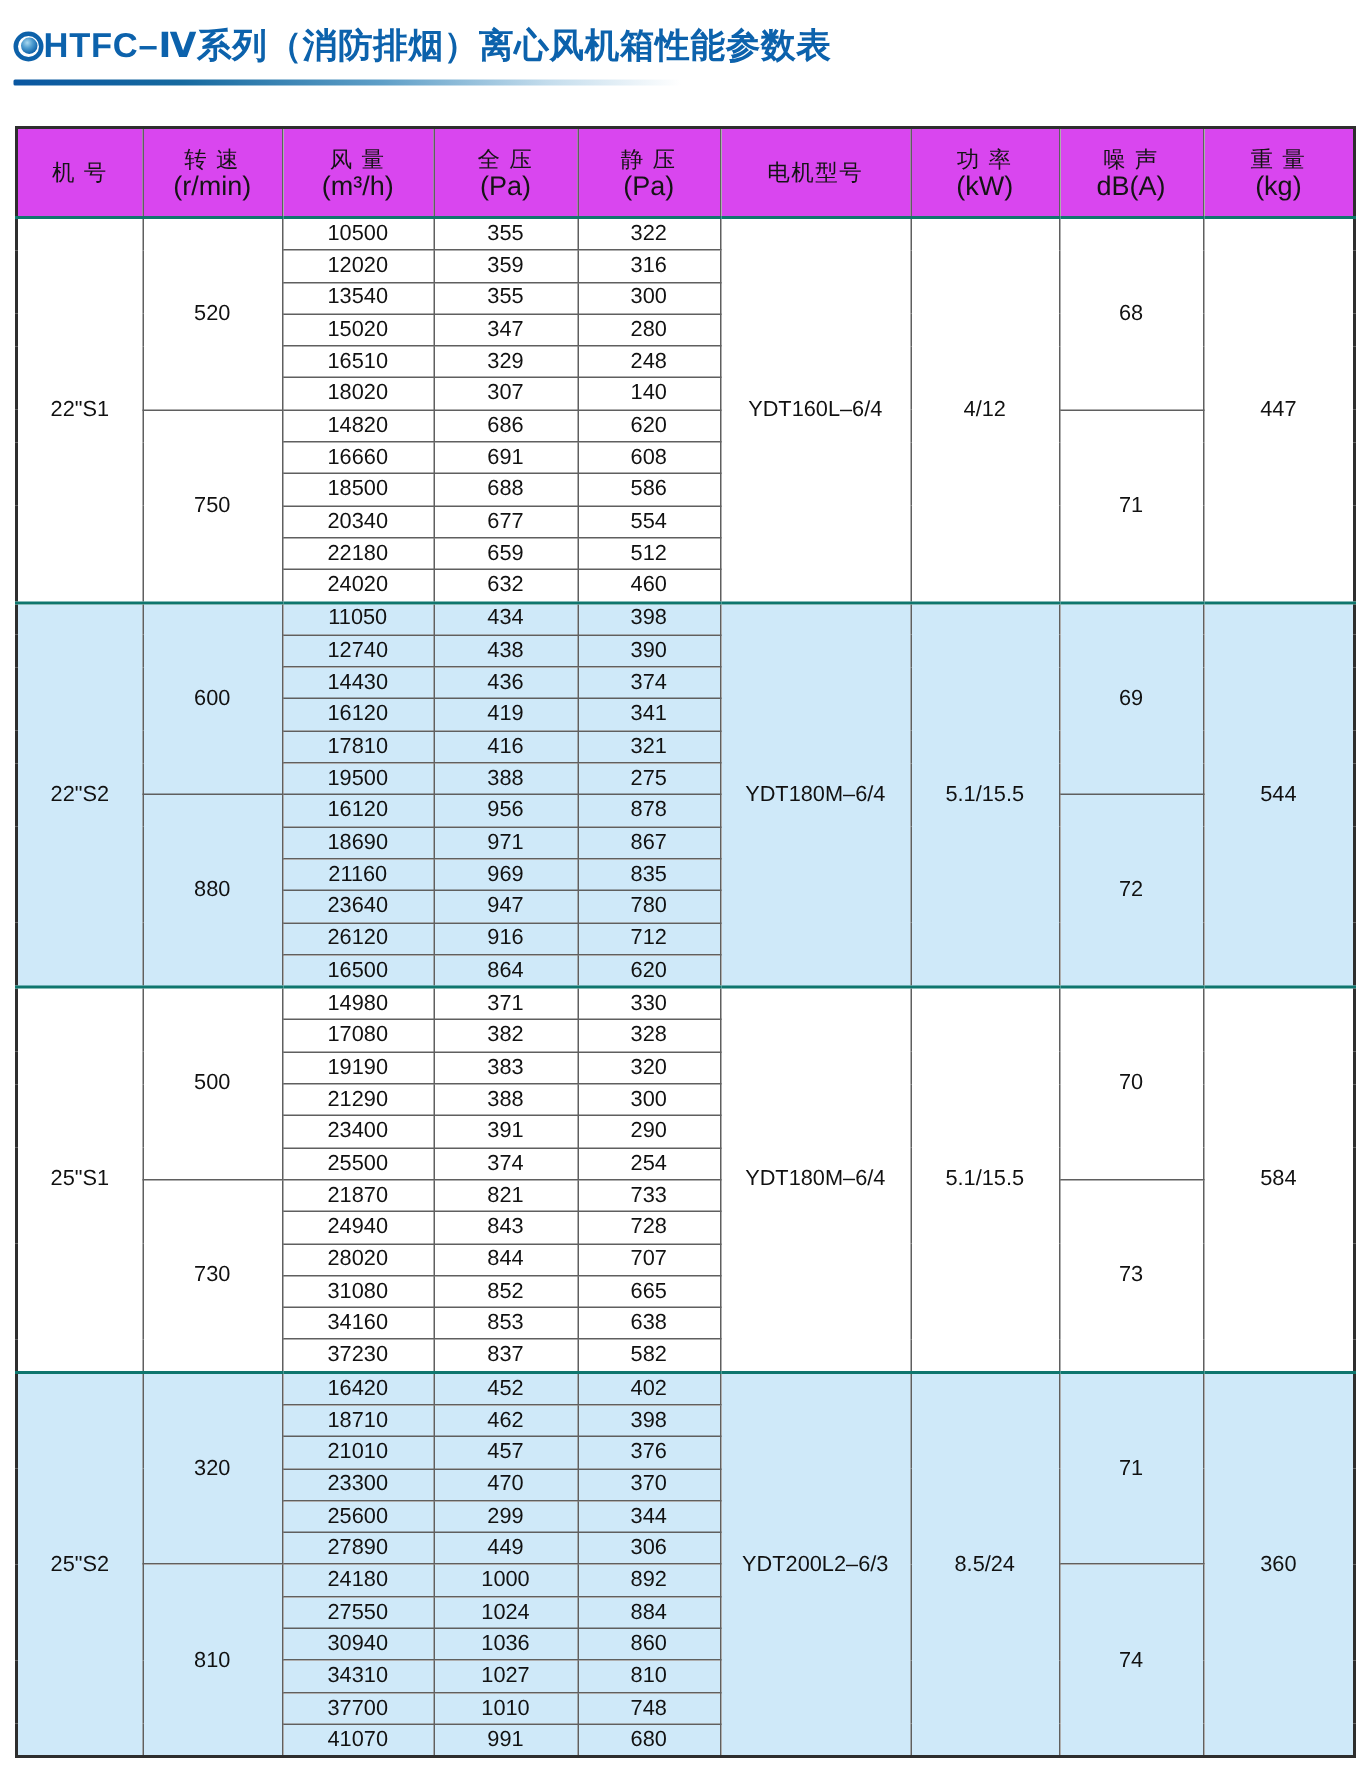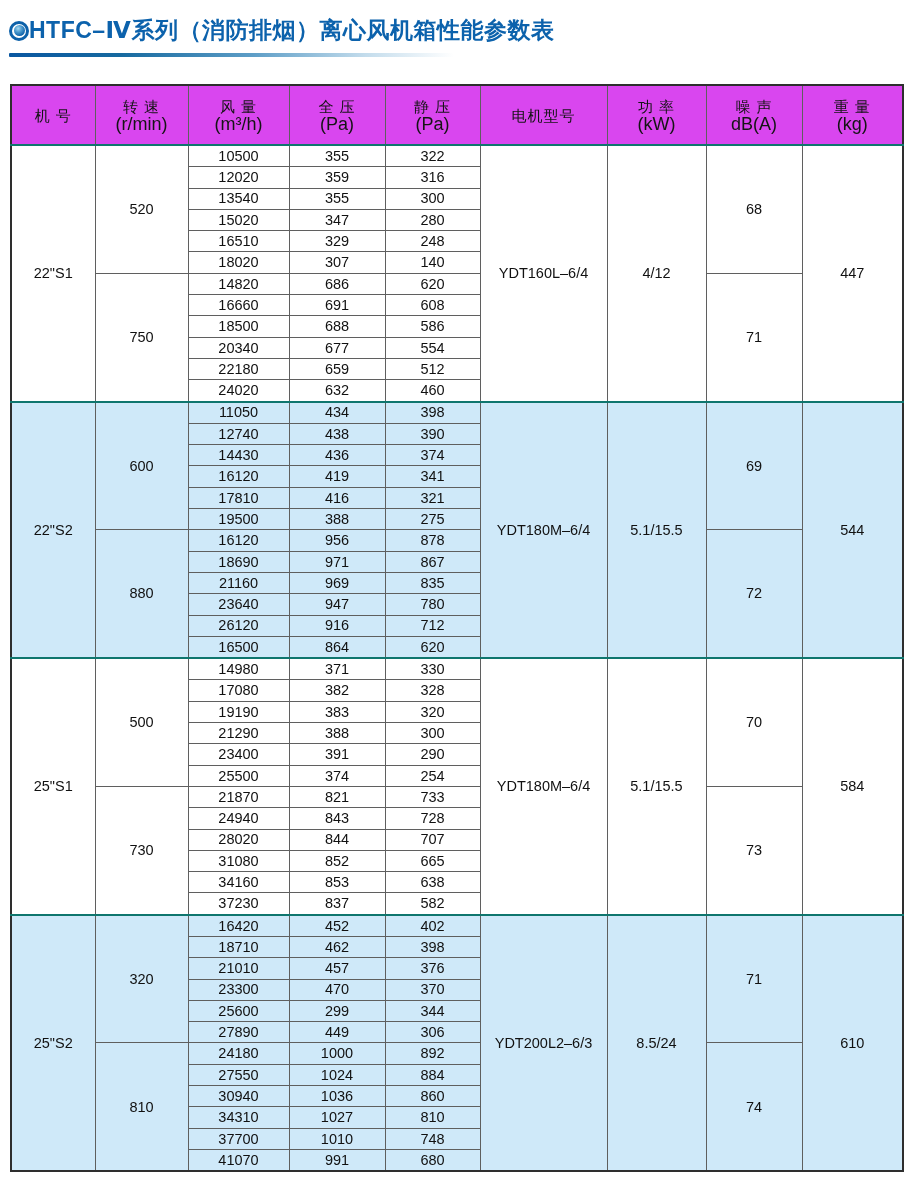--- a/index.html
+++ b/index.html
@@ -323,21 +323,21 @@
         </tr>
         <tr>
           <td class="blue secTop" rowspan="12">25"S2</td>
           <td class="blue secTop" rowspan="6">320</td>
           <td class="blue secTop">16420</td>
           <td class="blue secTop">452</td>
           <td class="blue secTop">402</td>
           <td class="blue secTop" rowspan="12">YDT200L2–6/3</td>
           <td class="blue secTop" rowspan="12">8.5/24</td>
           <td class="blue secTop" rowspan="6">71</td>
-          <td class="blue secTop" rowspan="12">610</td>
+          <td class="blue secTop" rowspan="12">360</td>
         </tr>
         <tr>
           <td class="blue">18710</td>
           <td class="blue">462</td>
           <td class="blue">398</td>
         </tr>
         <tr>
           <td class="blue">21010</td>
           <td class="blue">457</td>
           <td class="blue">376</td>

